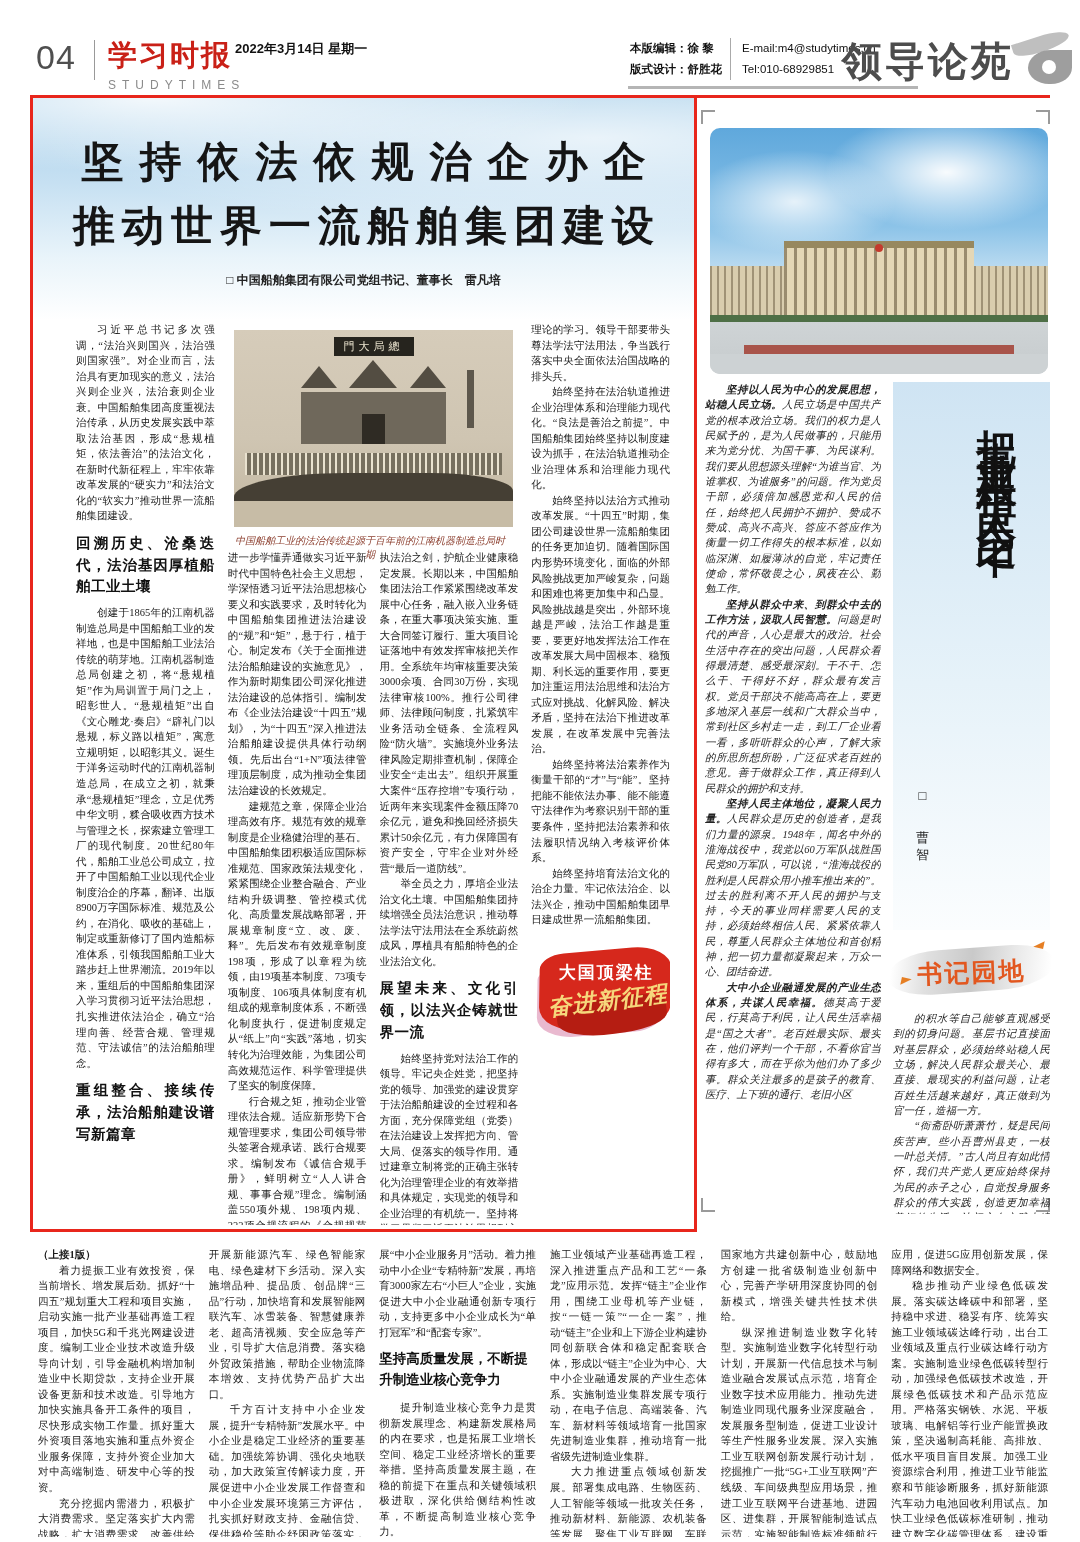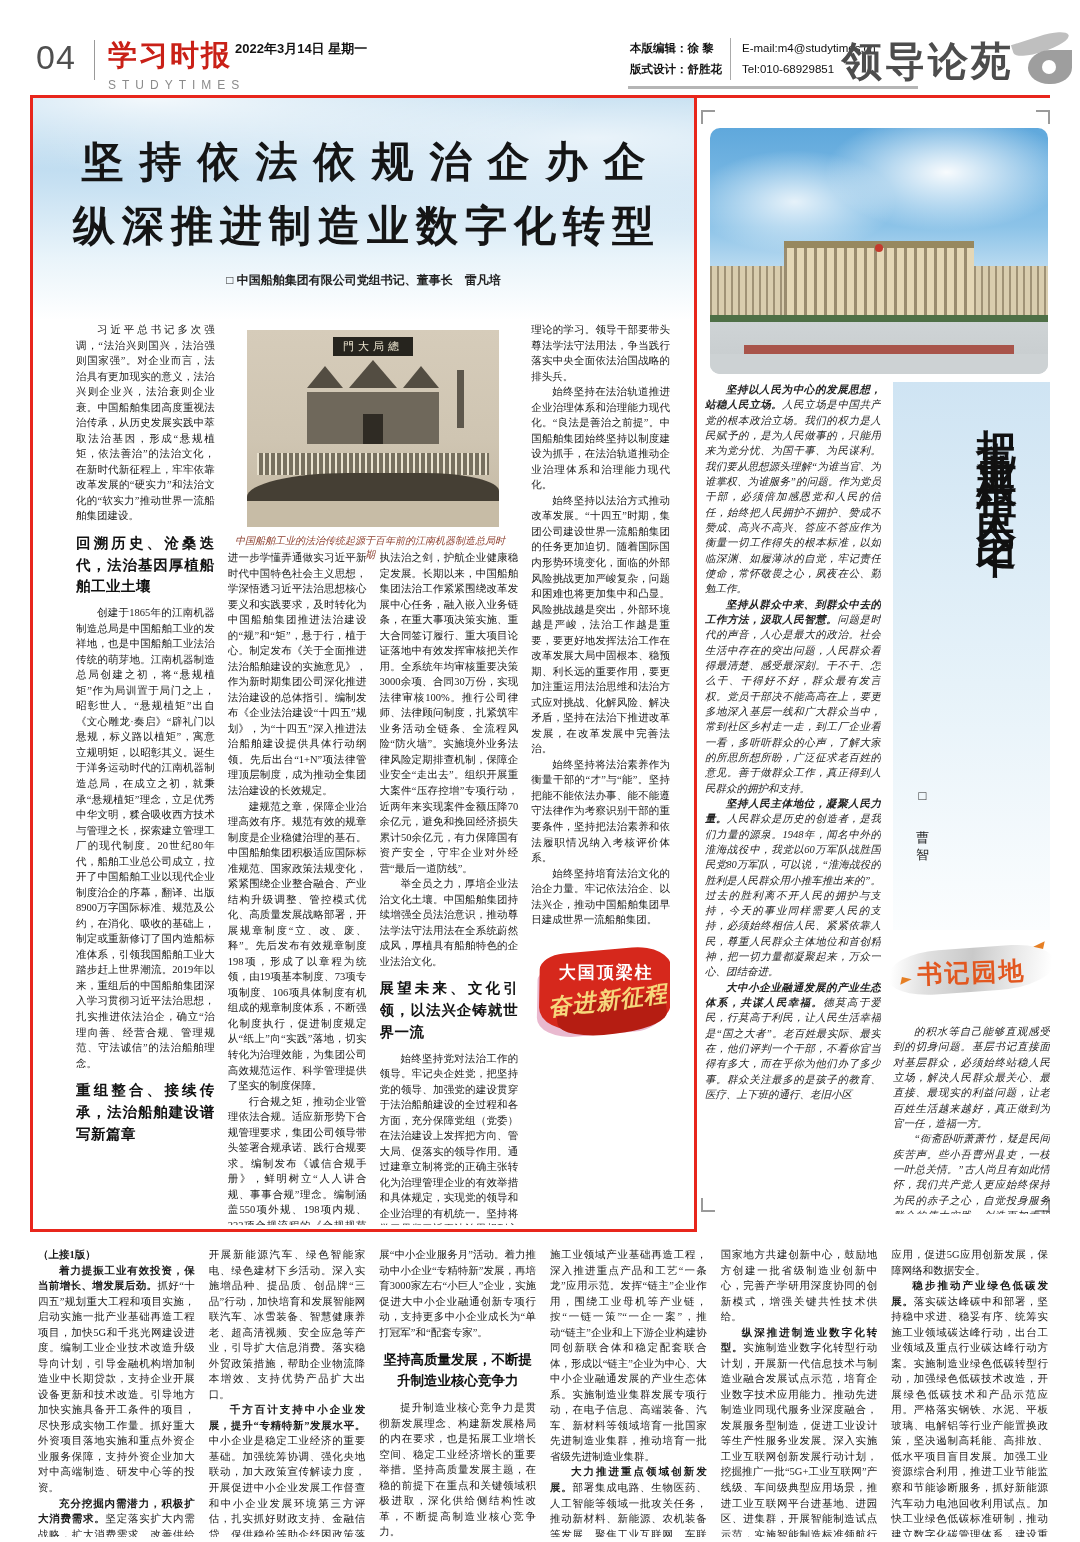--- a/index.html
+++ b/index.html
@@ -45,29 +45,29 @@
   .hl1 { top:134px; font-size:42px; letter-spacing:16px; padding-left:16px; }
   .hl2 { top:198px; font-size:42px; letter-spacing:7px; padding-left:7px; }
   .byline { position:absolute; left:33px; top:272px; width:661px; text-align:center;
             font-family:"Liberation Sans","DejaVu Sans",sans-serif; font-size:12px; font-weight:bold; color:#222; }
 
   .maincols { position:absolute; left:76px; top:322px; width:594px; height:903px; display:flex; gap:13px; }
   .maincols .col { flex:1 1 0; height:100%; overflow:hidden; }
   .col { font-size:10.5px; line-height:1.48; text-align:justify; }
   .col p.p { text-indent:2em; }
   .col p.p.cont { text-indent:0; }
-  .col p.p b.lead { font-weight:bold; }
+  .col p.p b.lead { font-weight:normal; }
   h3.colhead { font-family:"Liberation Sans","DejaVu Sans",sans-serif; font-size:14.5px; line-height:1.5;
                font-weight:bold; color:#111; text-align:justify; margin:9px 0 7px 0; letter-spacing:.5px; }
-  h3.centerhead { font-family:Liberation Serif, serif; font-size:13.5px; line-height:1.55;
-               font-weight:bold; color:#111; text-align:center; margin:10px 0 8px 0; }
+  h3.centerhead { font-family:Liberation Mono, monospace; font-size:13.5px; line-height:1.55;
+               font-weight:bold; color:#111; text-align:left; margin:10px 0 8px 0; }
   .pad-top { padding-top:228px; }
 
   
-  .oldphoto { position:absolute; left:247px; top:330px; width:252px; height:197px; overflow:hidden;
+  .oldphoto { position:absolute; left:234px; top:330px; width:279px; height:197px; overflow:hidden;
               background:linear-gradient(180deg,#d6ccba 0%,#cfc5b2 55%,#c3b8a2 100%);text-decoration:underline; }
   .plaque { position:absolute; left:50%; top:7px; transform:translateX(-50%); background:#26241e; color:#e9e2cd;
             font-size:11px; letter-spacing:4px; padding:2px 10px; }
   .bldg { position:absolute; left:24%; top:36px; width:52%; height:78px; }
   .bldg .body { position:absolute; left:0; bottom:0; width:100%; height:52px; background:#6f685b; }
   .gables { position:absolute; left:0; top:0; width:100%; display:flex; justify-content:space-between; }
   .gable { width:0; height:0; border-left:18px solid transparent; border-right:18px solid transparent;
            border-bottom:22px solid #534d42; }
   .gable.mid { border-left-width:24px; border-right-width:24px; border-bottom-width:28px; margin-top:-6px; }
   .bldg .door { position:absolute; left:42%; bottom:0; width:16%; height:30px; background:#2f2b24; }
@@ -126,21 +126,21 @@
             font-size:40px; letter-spacing:12px; line-height:1; }
   .vauthor { position:absolute; left:20px; bottom:86px; writing-mode:vertical-rl; font-size:13px; color:#222; letter-spacing:7px; }
   .badge { position:relative; height:74px; margin-top:4px; }
   .badge .ribbon { position:absolute; left:-6px; top:14px; width:168px; height:44px;
                    background:linear-gradient(100deg, rgba(220,220,220,0) 4%, #e0e0e0 24%, #c9c9c9 50%, #e8e8e8 74%, rgba(230,230,230,0) 96%);
                    border-radius:50% 40% 55% 45% / 90% 70% 90% 70%; transform:rotate(-4deg); }
   .badge .txt { position:absolute; left:0; top:22px; width:100%; text-align:center; color:#e2571f;
                 font-family:"Liberation Sans","DejaVu Sans",sans-serif; font-weight:bold; font-size:25px; letter-spacing:2px; transform:rotate(-2deg); }
   .badge .a1 { position:absolute; left:8px; top:44px; width:0; height:0; border-top:8px solid #e67f24; border-right:10px solid transparent; transform:rotate(12deg); }
   .badge .a2 { position:absolute; right:6px; top:6px; width:0; height:0; border-bottom:8px solid #e67f24; border-left:10px solid transparent; transform:rotate(12deg); }
-  .rcont { flex:1; overflow:hidden; font-style:italic; color:#242424; font-size:10.5px; line-height:1.46; text-align:justify; margin-top:16px; }
+  .rcont { flex:1; overflow:hidden; font-style:italic; color:#242424; font-size:10.5px; line-height:1.46; text-align:justify; margin-top:3px; }
   .rcont p.p { text-indent:2em; }
 
   
   .bottomcols { position:absolute; left:38px; top:1247px; width:1010px; height:290px; display:flex; gap:14px; }
   .bottomcols .col { flex:1 1 0; height:100%; overflow:hidden; }
   p.tagp { font-weight:bold; text-indent:0; }
 </style>
 </head>
 <body>
 
@@ -169,21 +169,21 @@
         <i class="s1"></i>
         <i class="s2"></i>
         <i class="s3"></i>
       </div>
   </div>
 
   <div class="redrule"></div>
   <div class="redbox"></div>
   <div class="sky"></div>
   <div class="headline hl1">坚持依法依规治企办企</div>
-  <div class="headline hl2">纵深推进制造业数字化转型</div>
+  <div class="headline hl2">推动世界一流船舶集团建设</div>
   <div class="byline">□ 中国船舶集团有限公司党组书记、董事长　雷凡培</div>
 
   <div class="maincols">
       <div class="col">
         <p class="p">习近平总书记多次强调，“法治兴则国兴，法治强则国家强”。对企业而言，法治具有更加现实的意义，法治兴则企业兴，法治衰则企业衰。中国船舶集团高度重视法治传承，从历史发展实践中萃取法治基因，形成“悬规植矩，依法善治”的法治文化，在新时代新征程上，牢牢依靠改革发展的“硬实力”和法治文化的“软实力”推动世界一流船舶集团建设。</p>
         <h3 class="colhead">回溯历史、沧桑迭代，法治基因厚植船舶工业土壤</h3>
         <p class="p">创建于1865年的江南机器制造总局是中国船舶工业的发祥地，也是中国船舶工业法治传统的萌芽地。江南机器制造总局创建之初，将“悬规植矩”作为局训置于局门之上，昭彰世人。“悬规植矩”出自《文心雕龙·奏启》“辟礼门以悬规，标义路以植矩”，寓意立规明矩，以昭彰其义。诞生于洋务运动时代的江南机器制造总局，在成立之初，就秉承“悬规植矩”理念，立足优秀中华文明，糅合吸收西方技术与管理之长，探索建立管理工厂的现代制度。20世纪80年代，船舶工业总公司成立，拉开了中国船舶工业以现代企业制度治企的序幕，翻译、出版8900万字国际标准、规范及公约，在消化、吸收的基础上，制定或重新修订了国内造船标准体系，引领我国船舶工业大踏步赶上世界潮流。2019年以来，重组后的中国船舶集团深入学习贯彻习近平法治思想，扎实推进依法治企，确立“治理向善、经营合规、管理规范、守法诚信”的法治船舶理念。</p>
         <h3 class="colhead">重组整合、接续传承，法治船舶建设谱写新篇章</h3>
       </div>
       <div class="col pad-top">

